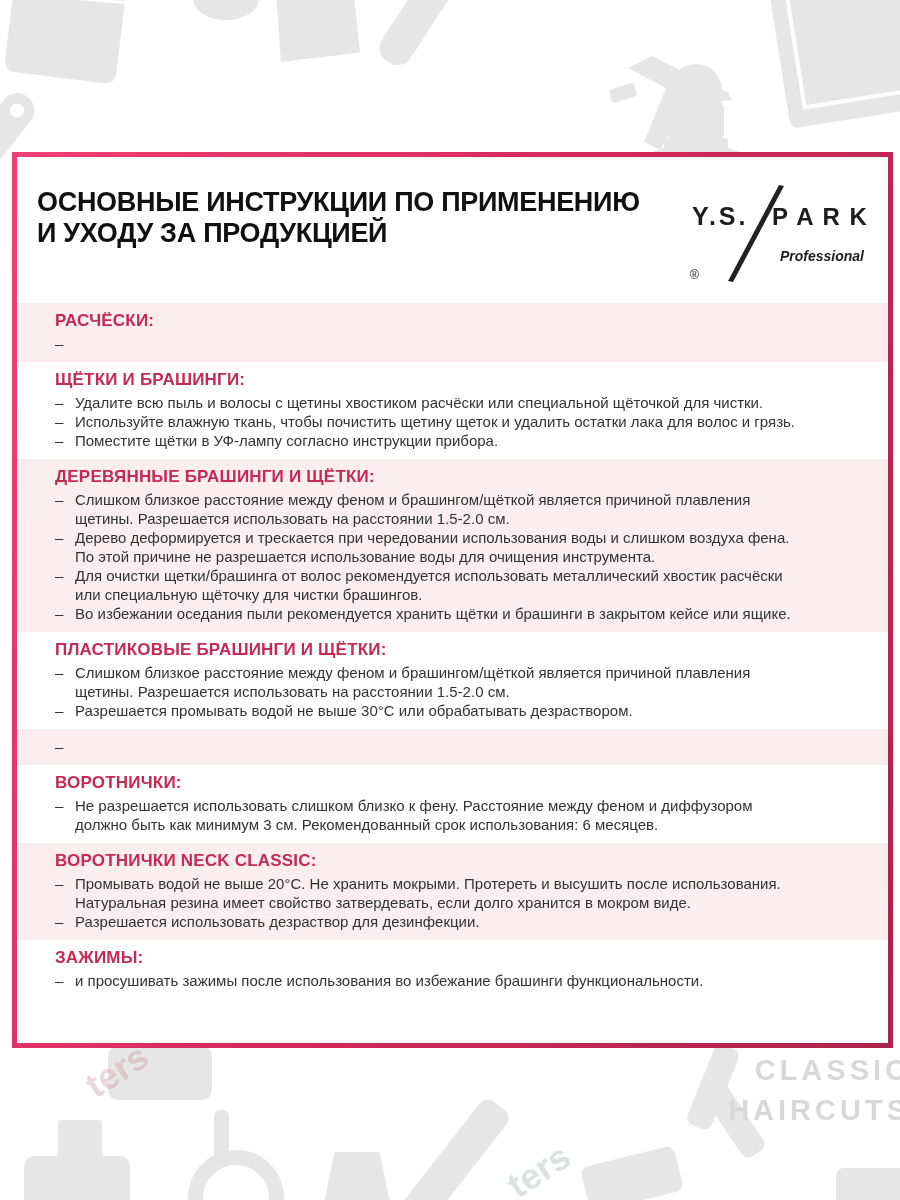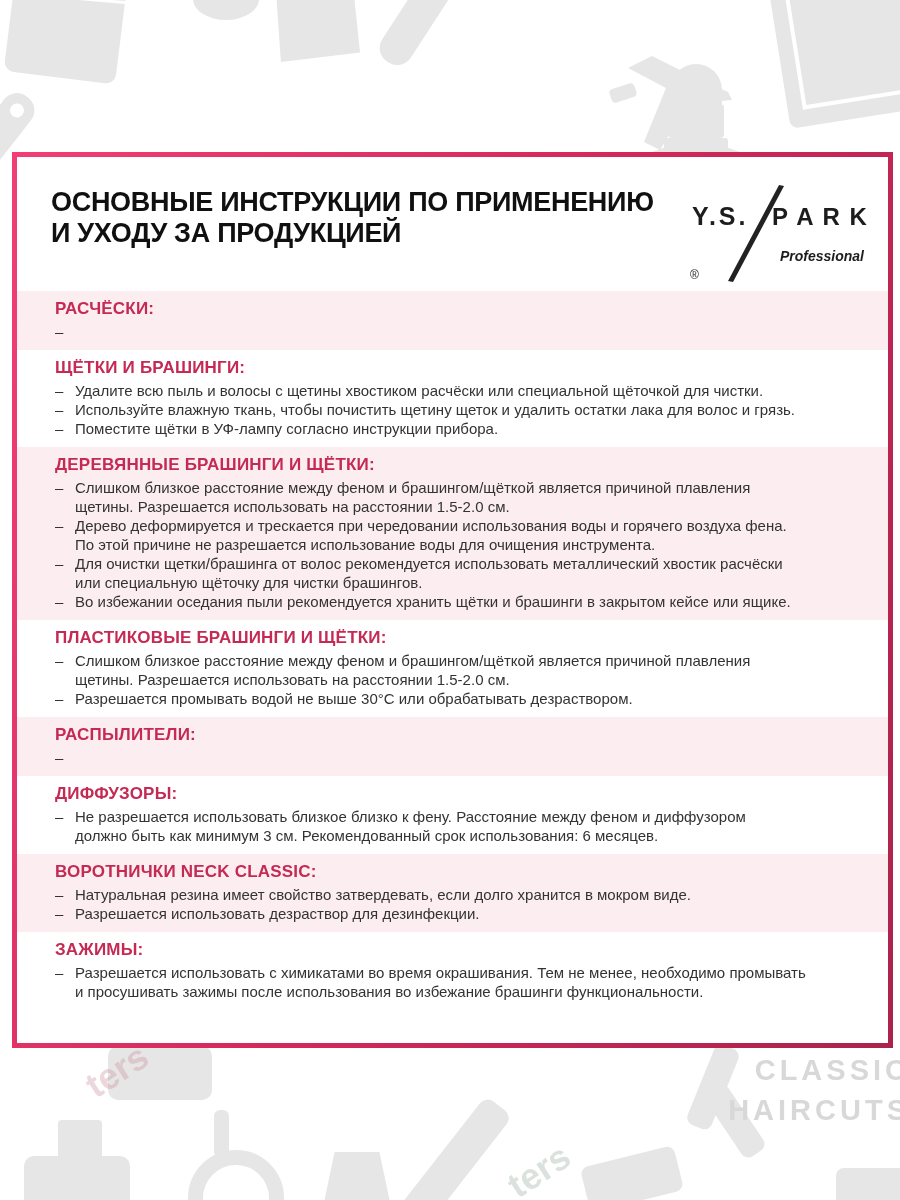--- a/index.html
+++ b/index.html
@@ -48,21 +48,21 @@
   
   .card{
     position:absolute;left:12px;top:152px;width:881px;height:896px;box-sizing:border-box;
     background:linear-gradient(110deg,#f03f74 0%,#d3285c 50%,#ab234c 100%);
     padding:5px;
   }
   .card-inner{width:100%;height:100%;background:#ffffff;overflow:hidden;box-sizing:border-box;}
 
   .card-header{
     display:flex;justify-content:space-between;align-items:flex-start;
-    padding:30px 20px 0 34px;margin-bottom:4px;
+    padding:30px 20px 0 20px;margin-bottom:16px;
   }
   .title{margin:0;font-size:27px;line-height:31px;font-weight:bold;color:#101010;letter-spacing:-0.3px;}
   .title span{display:block;}
   .logo{margin-top:-2px;flex:none;}
 
   
   .sec{padding:8px 30px 9px 38px;}
   .sec.pink{background:#fceef0;}
   .sec h2{margin:0 0 3px 0;font-size:17px;line-height:20px;font-weight:bold;color:#c42a54;letter-spacing:0.2px;}
   .sec ul{margin:0;padding:0;list-style:none;}
@@ -171,21 +171,21 @@
             <li>
               <span class="dash">–</span>
               <span>
                 <div>Слишком близкое расстояние между феном и брашингом/щёткой является причиной плавления</div>
                 <div>щетины. Разрешается использовать на расстоянии 1.5-2.0 см.</div>
               </span>
             </li>
             <li>
               <span class="dash">–</span>
               <span>
-                <div>Дерево деформируется и трескается при чередовании использования воды и горячего воздуха фена.</div>
+                <div>Дерево деформируется и трескается при чередовании использования воды и слишком воздуха фена.</div>
                 <div>По этой причине не разрешается использование воды для очищения инструмента.</div>
               </span>
             </li>
             <li>
               <span class="dash">–</span>
               <span>
                 <div>Для очистки щетки/брашинга от волос рекомендуется использовать металлический хвостик расчёски</div>
                 <div>или специальную щёточку для чистки брашингов.</div>
               </span>
             </li>
@@ -211,66 +211,65 @@
             <li>
               <span class="dash">–</span>
               <span>
                 <div>Разрешается промывать водой не выше 30°C или обрабатывать дезраствором.</div>
               </span>
             </li>
           </ul>
   </section>
 
   <section class="sec pink">
-    <h2>РАСПЫЛИТЕЛИ:</h2>
-    <ul>
-            <li>
-              <span class="dash">–</span>
-            </li>
-          </ul>
-  </section>
-
-  <section class="sec">
-    <h2>ДИФФУЗОРЫ:</h2>
-    <ul>
-            <li>
-              <span class="dash">–</span>
-              <span>
-                <div>Не разрешается использовать близкое близко к фену. Расстояние между феном и диффузором</div>
+    <ul>
+            <li>
+              <span class="dash">–</span>
+            </li>
+          </ul>
+  </section>
+
+  <section class="sec">
+    <h2>ВОРОТНИЧКИ:</h2>
+    <ul>
+            <li>
+              <span class="dash">–</span>
+              <span>
+                <div>Не разрешается использовать слишком близко к фену. Расстояние между феном и диффузором</div>
                 <div>должно быть как минимум 3 см. Рекомендованный срок использования: 6 месяцев.</div>
               </span>
             </li>
           </ul>
   </section>
 
   <section class="sec pink">
     <h2>ВОРОТНИЧКИ NECK CLASSIC:</h2>
     <ul>
             <li>
               <span class="dash">–</span>
               <span>
+                <div>Промывать водой не выше 20°C. Не хранить мокрыми. Протереть и высушить после использования.</div>
                 <div>Натуральная резина имеет свойство затвердевать, если долго хранится в мокром виде.</div>
               </span>
             </li>
             <li>
               <span class="dash">–</span>
               <span>
                 <div>Разрешается использовать дезраствор для дезинфекции.</div>
               </span>
             </li>
           </ul>
   </section>
 
   <section class="sec">
     <h2>ЗАЖИМЫ:</h2>
     <ul>
             <li>
               <span class="dash">–</span>
               <span>
-                <div>Разрешается использовать с химикатами во время окрашивания. Тем не менее, необходимо промывать</div>
                 <div>и просушивать зажимы после использования во избежание брашинги функциональности.</div>
               </span>
             </li>
           </ul>
   </section>
 </div>
 
   </div>
 </div>
 

